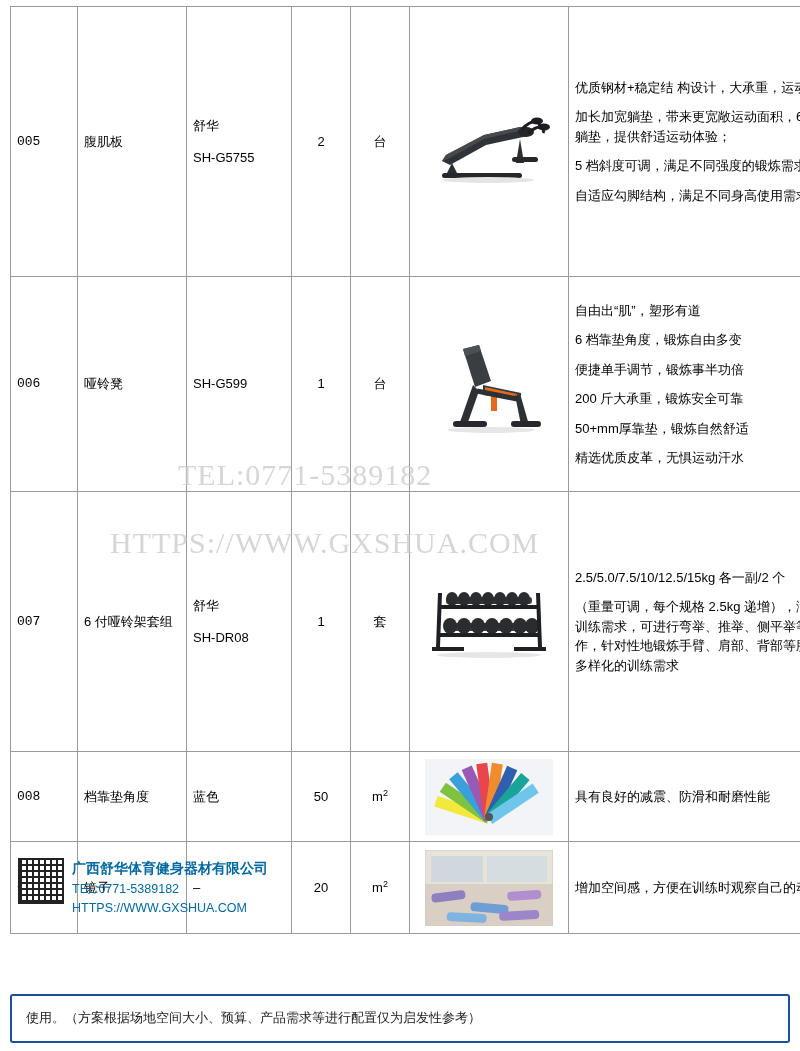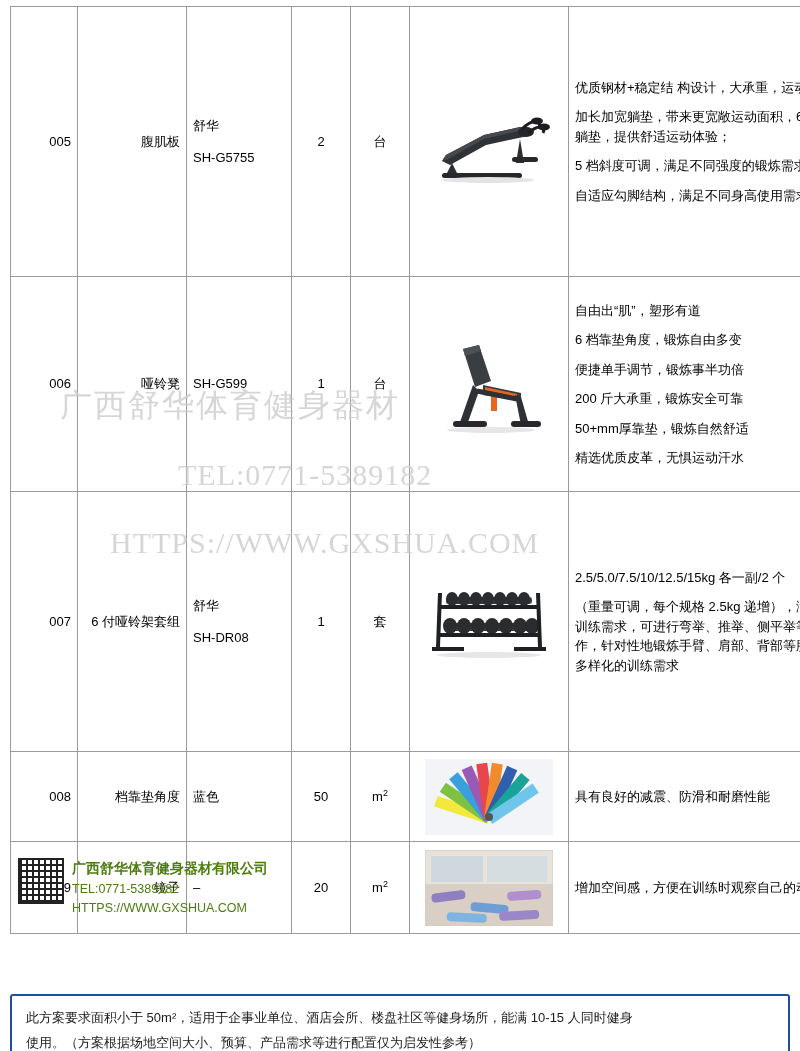--- a/index.html
+++ b/index.html
@@ -29,22 +29,22 @@
     margin: 6px 10px 0 10px;
     table-layout: fixed;
   }
   table.spec-table td {
     border: 1px solid #9a9a9a;
     vertical-align: middle;
     padding: 4px 6px;
     font-size: 13px;
     line-height: 1.5;
   }
-  .c-no     { width: 54px;  text-align: right; }
-  .c-name   { width: 96px;  text-align: right; }
+  .c-no     { width: 54px;  text-align: left; font-family: Liberation Mono, monospace; }
+  .c-name   { width: 96px;  text-align: left; }
   .c-model  { width: 92px;  text-align: left; }
   .c-qty    { width: 46px;  text-align: center; }
   .c-unit   { width: 46px;  text-align: center; }
   .c-img    { width: 146px; text-align: center; padding: 6px; }
   .c-desc   { width: 286px; text-align: left; padding: 8px 10px; }
 
   .model-line { display: block; }
   .model-line + .model-line { margin-top: 12px; }
 
   .desc-p {
@@ -123,21 +123,21 @@
     background-image:
       linear-gradient(90deg, #222 2px, transparent 2px),
       linear-gradient(0deg, #222 2px, transparent 2px);
     background-size: 6px 6px;
     border: 2px solid #222;
     box-sizing: border-box;
   }
   .contact-text {
     font-size: 12.5px;
     line-height: 1.55;
-    color: #4d7c0f;
+    color: #0369a1;
     font-family: "Liberation Sans", sans-serif;
   }
   .contact-text .c-name-line {
     font-size: 14px;
     font-weight: bold;
   }
 </style>
 </head>
 <body>
 
@@ -347,31 +347,29 @@
           </svg>
         </td>
         <td class="c-desc">
           <p class="desc-p">增加空间感，方便在训练时观察自己的动作姿势</p>
         </td>
       </tr>
 
     </tbody>
   </table>
 
-  <div class="wm wm-company">广西舒华体育健身器材</div>
   <div class="wm wm-tel">TEL:0771-5389182</div>
   <div class="wm wm-url">HTTPS://WWW.GXSHUA.COM</div>
 
   <div class="contact-block">
     <div class="qr"></div>
     <div class="contact-text">
       <div class="c-name-line">广西舒华体育健身器材有限公司</div>
       <div>TEL:0771-5389182</div>
       <div>HTTPS://WWW.GXSHUA.COM</div>
     </div>
   </div>
 
   <div class="footer-note">
-    <div>此方案要求面积小于 50m²，适用于企事业单位、酒店会所、楼盘社区等健身场所，能满 10-15 人同时健身</div>
     <div>使用。（方案根据场地空间大小、预算、产品需求等进行配置仅为启发性参考）</div>
   </div>
 
 </div>
 
 </body></html>

